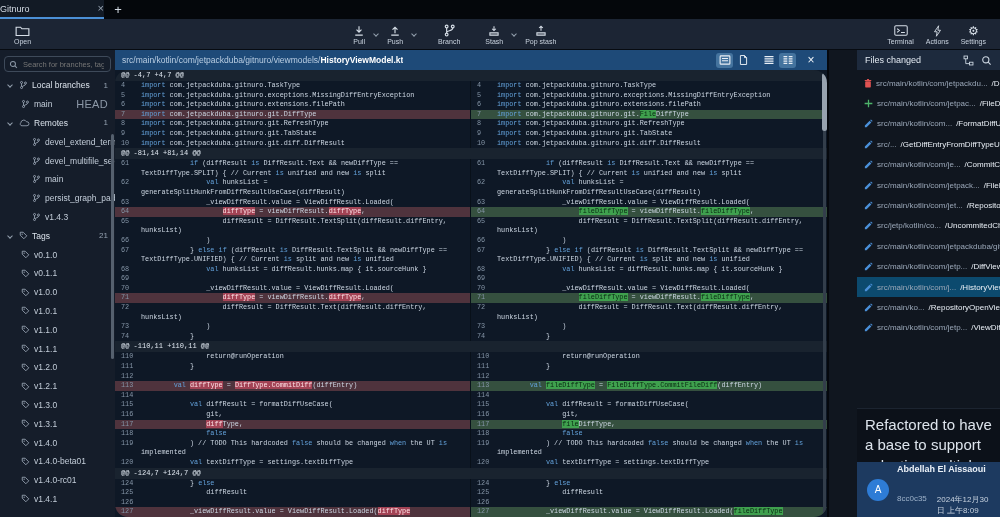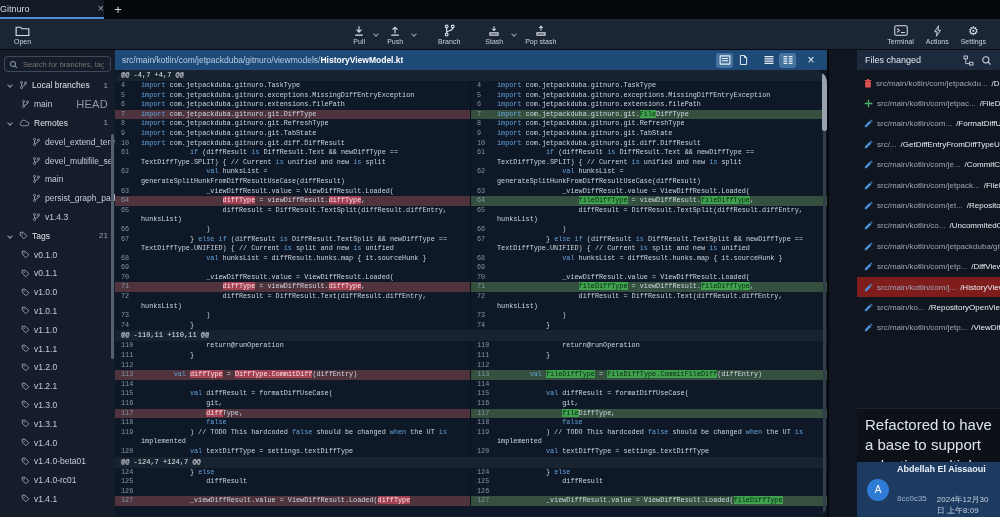--- a/index.html
+++ b/index.html
@@ -51,21 +51,21 @@
 .dcell.del .h{background:#a34355;color:#ffe2e6;}
 .dcell.add .h{background:#3fa04e;color:#082711;}
 .vtrack{position:absolute;right:1px;top:2px;bottom:2px;width:3px;background:#333e4b;border-radius:2px;}
 .vthumb{position:absolute;right:0;top:3px;width:5px;height:58px;background:#97a2ae;border-radius:2.5px;}
 .right{flex:1;background:#10161f;display:flex;flex-direction:column;border-left:2px solid #05080d;min-width:0;padding-left:28px;}
 .fhead{height:20px;background:#1d2a3d;display:flex;align-items:center;gap:7px;padding:0 8px;flex:none;}
 .fhead .t{flex:1;color:#e2e9f1;font-size:9px;}
 .fico{display:flex;align-items:center;color:#cdd7e2;}
 .flist{flex:1;overflow:hidden;padding-top:3px;}
 .frow{height:20.4px;display:flex;align-items:center;gap:4px;padding:0 7px;font-size:8px;white-space:nowrap;overflow:hidden;}
-.frow.sel{background:#7f1d1d;}
+.frow.sel{background:#0c4a6e;}
 .fdir{color:#9aa7b8;flex:none;}
 .fname{color:#e8eef5;flex:none;}
 .cmsg{height:54px;flex:none;background:#0c1119;border-top:1px solid #1c2430;padding:6px 8px;color:#dde4ec;font-size:15px;line-height:1.35;}
 .cauth{height:55px;flex:none;background:#1d3a60;display:flex;align-items:center;gap:8px;padding:0 10px;}
 .avatar{width:22px;height:22px;border-radius:50%;background:#2e7cd6;color:#fff;display:flex;align-items:center;justify-content:center;font-size:10px;flex:none;}
 .ainfo{min-width:0;}
 .aname{color:#eaf0f7;font-size:9px;font-weight:bold;margin-bottom:20px;}
 .ameta{display:flex;gap:10px;font-size:8px;}
 .ahash{color:#9db1c9;}
 .adate{color:#c6d1de;}
@@ -504,20 +504,21 @@
           <div class="drow">
             <div class="dcell lft">
               <span class="gut">10</span>
               <div class="code"><span class="k">import</span><span> com.jetpackduba.gitnuro.git.diff.DiffResult</span></div>
             </div>
             <div class="dcell">
               <span class="gut">10</span>
               <div class="code"><span class="k">import</span><span> com.jetpackduba.gitnuro.git.diff.DiffResult</span></div>
             </div>
           </div>
+          <div class="drow hunk">@@ -81,14 +81,14 @@</div>
           <div class="drow">
             <div class="dcell lft">
               <span class="gut">61</span>
               <div class="code"><span>            </span><span class="k">if</span><span> (diffResult </span><span class="k">is</span><span> DiffResult.Text &amp;&amp; newDiffType == TextDiffType.SPLIT) { // Current </span><span class="k">is</span><span> unified and new </span><span class="k">is</span><span> split</span></div>
             </div>
             <div class="dcell">
               <span class="gut">61</span>
               <div class="code"><span>            </span><span class="k">if</span><span> (diffResult </span><span class="k">is</span><span> DiffResult.Text &amp;&amp; newDiffType == TextDiffType.SPLIT) { // Current </span><span class="k">is</span><span> unified and new </span><span class="k">is</span><span> split</span></div>
             </div>
           </div>
@@ -897,21 +898,21 @@
           <span class="fdir">src/main/kotlin/com/jet...</span>
           <span class="fname">/RepositoryOpen.kt</span>
         </div>
         <div class="frow">
           <span class="ticn">
             <svg width="9" height="9" viewBox="0 0 16 16" fill="#4a90d9">
               <path d="M1.5 11.5L10 3l3 3-8.5 8.5H1.5z"></path>
               <path d="M11 2l1.3-1.3L15.3 3.7 14 5z"></path>
             </svg>
           </span>
-          <span class="fdir">src/main/kotlin/co...</span>
+          <span class="fdir">src/jetp/kotlin/co...</span>
           <span class="fname">/UncommitedChanges.kt</span>
         </div>
         <div class="frow">
           <span class="ticn">
             <svg width="9" height="9" viewBox="0 0 16 16" fill="#4a90d9">
               <path d="M1.5 11.5L10 3l3 3-8.5 8.5H1.5z"></path>
               <path d="M11 2l1.3-1.3L15.3 3.7 14 5z"></path>
             </svg>
           </span>
           <span class="fdir">src/main/kotlin/com/jetpackduba/git...</span>

